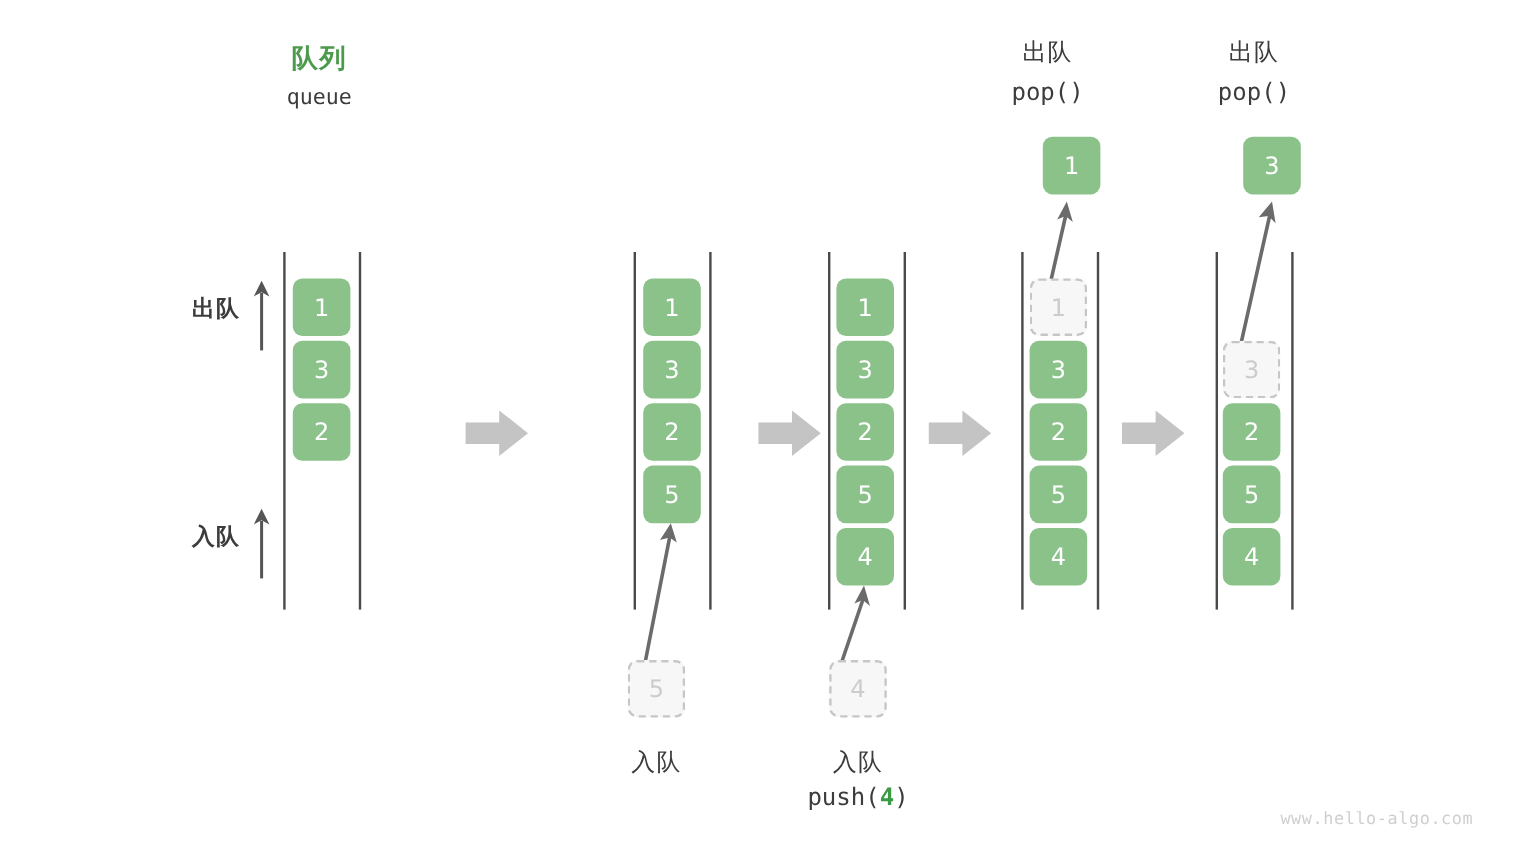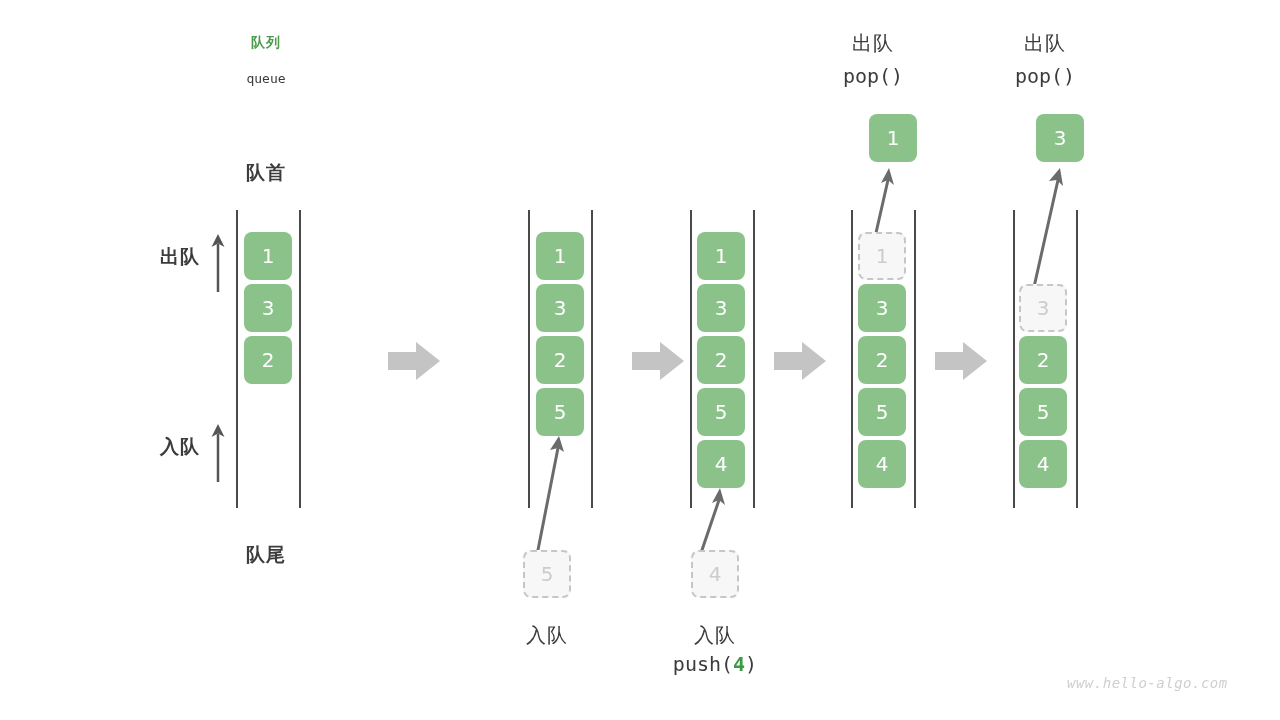--- a/index.html
+++ b/index.html
@@ -6,45 +6,45 @@
   body{
     width:1280px;height:720px;background:#ffffff;overflow:hidden;
     font-family:"DejaVu Sans","Liberation Sans",sans-serif;
     position:relative;
   }
   .stage{position:absolute;left:0;top:0;width:1280px;height:720px;}
   .abs{position:absolute;}
 
   
   .title-cn{
-    font-weight:bold;font-size:14px;color:#4c9a4c;letter-spacing:1px;
+    font-weight:bold;font-size:22px;color:#4c9a4c;letter-spacing:1px;
     text-align:center;
   }
   .title-en{
     font-family:"DejaVu Sans Mono","Liberation Mono",monospace;
-    font-size:13px;color:#3c3c3c;text-align:center;
+    font-size:18px;color:#3c3c3c;text-align:center;
   }
   .label-cn-bold{
     font-weight:bold;font-size:19px;color:#3c3c3c;text-align:center;letter-spacing:1px;
   }
   .op-cn{
     font-size:20px;color:#3c3c3c;text-align:center;letter-spacing:1px;
   }
   .op-code{
     font-family:"DejaVu Sans Mono","Liberation Mono",monospace;
     font-size:20px;color:#3c3c3c;text-align:center;white-space:pre;
   }
   .op-code .num{color:#3c9a47;font-weight:bold;}
   .side-label{
     font-weight:bold;font-size:19px;color:#3c3c3c;letter-spacing:1px;
     text-align:right;
   }
   .watermark{
     font-family:"DejaVu Sans Mono","Liberation Mono",monospace;
-    font-size:14px;color:#cfcfcf;letter-spacing:0.5px;font-style:italic;
+    font-size:14px;color:#cfcfcf;letter-spacing:0.5px;
   }
 
   
   .rail{width:2px;background:#4a4a4a;}
 
   
   .cell{
     width:48px;height:48px;border-radius:8px;
     background:#8bc28a;
     color:#ffffff;font-size:20px;
@@ -58,22 +58,20 @@
   svg{display:block;overflow:visible;}
 </style>
 </head>
 <body>
 
 <div class="stage">
 
   <div class="abs title-cn" style="left:186px;top:34px;width:160px;">队列</div>
   <div class="abs title-en" style="left:186px;top:71px;width:160px;">queue</div>
 
-  <div class="abs label-cn-bold" style="left:186px;top:160px;width:160px;">队首</div>
-  <div class="abs label-cn-bold" style="left:186px;top:542px;width:160px;">队尾</div>
 
   <div class="abs side-label" style="left:80px;top:244px;width:120px;">出队</div>
   <svg class="abs" style="left:206px;top:232px;" width="24" height="62">
     <line x1="12" y1="60" x2="12" y2="12" stroke="#555" stroke-width="2.5"></line>
     <path d="M12 2 L18.5 15 L12 11.5 L5.5 15 Z" fill="#555"></path>
   </svg>
 
   <div class="abs side-label" style="left:80px;top:434px;width:120px;">入队</div>
   <svg class="abs" style="left:206px;top:422px;" width="24" height="62">
     <line x1="12" y1="60" x2="12" y2="12" stroke="#555" stroke-width="2.5"></line>

